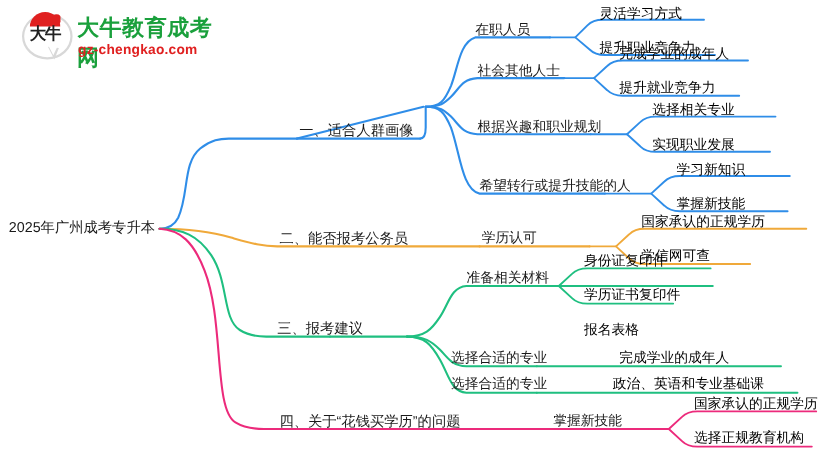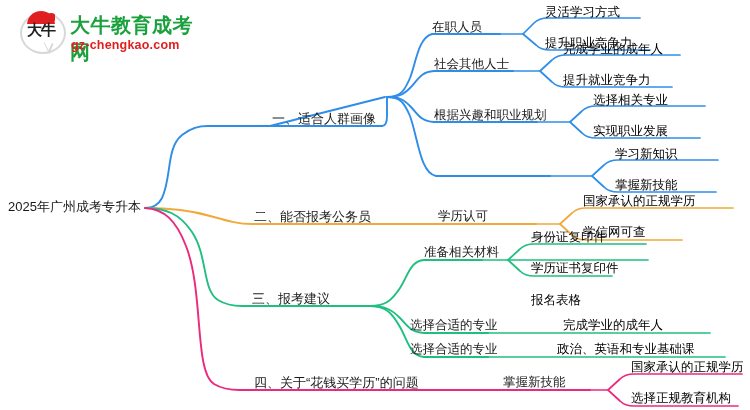--- a/index.html
+++ b/index.html
@@ -125,20 +125,21 @@
   <div class="node lvl3" style="left:545px;top:37px;">提升职业竞争力</div>
 
   <div class="node lvl2" style="left:434px;top:58px;">社会其他人士</div>
   <div class="node lvl3" style="left:563px;top:43px;">完成学业的成年人</div>
   <div class="node lvl3" style="left:563px;top:74px;">提升就业竞争力</div>
 
   <div class="node lvl2" style="left:434px;top:109px;">根据兴趣和职业规划</div>
   <div class="node lvl3" style="left:593px;top:94px;">选择相关专业</div>
   <div class="node lvl3" style="left:593px;top:125px;">实现职业发展</div>
 
+  <div class="node lvl2" style="left:436px;top:163px;">希望转行或提升技能的人</div>
   <div class="node lvl3" style="left:615px;top:148px;">学习新知识</div>
   <div class="node lvl3" style="left:615px;top:179px;">掌握新技能</div>
 
   <div class="node lvl1" style="left:254px;top:210px;">二、能否报考公务员</div>
   <div class="node lvl2" style="left:438px;top:210px;">学历认可</div>
   <div class="node lvl3" style="left:583px;top:195px;">国家承认的正规学历</div>
   <div class="node lvl3" style="left:583px;top:226px;">学信网可查</div>
 
   <div class="node lvl1" style="left:252px;top:292px;">三、报考建议</div>
 

